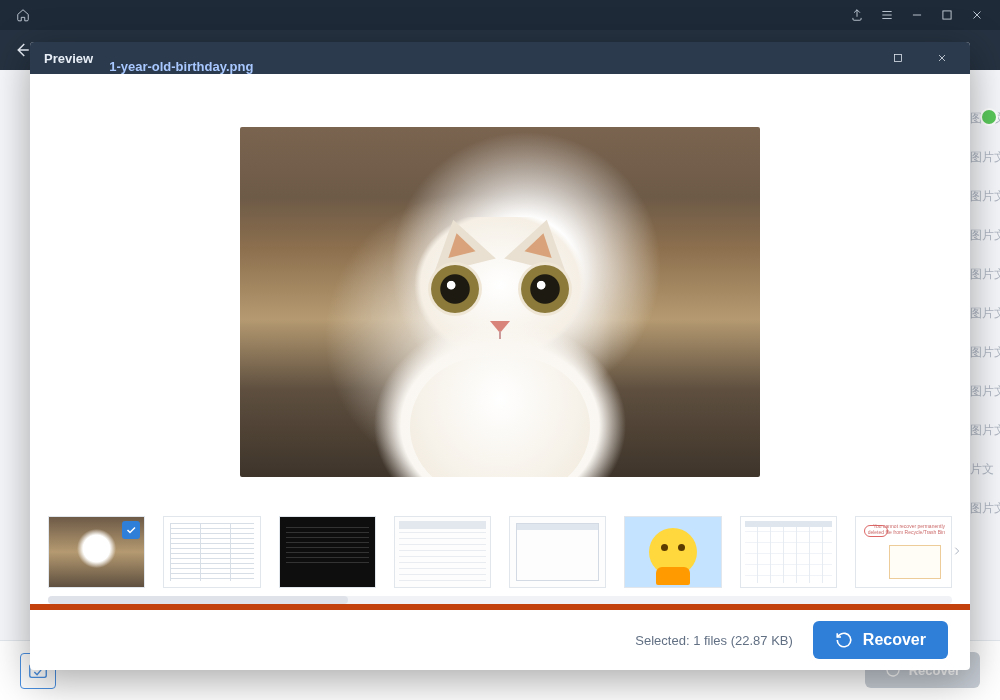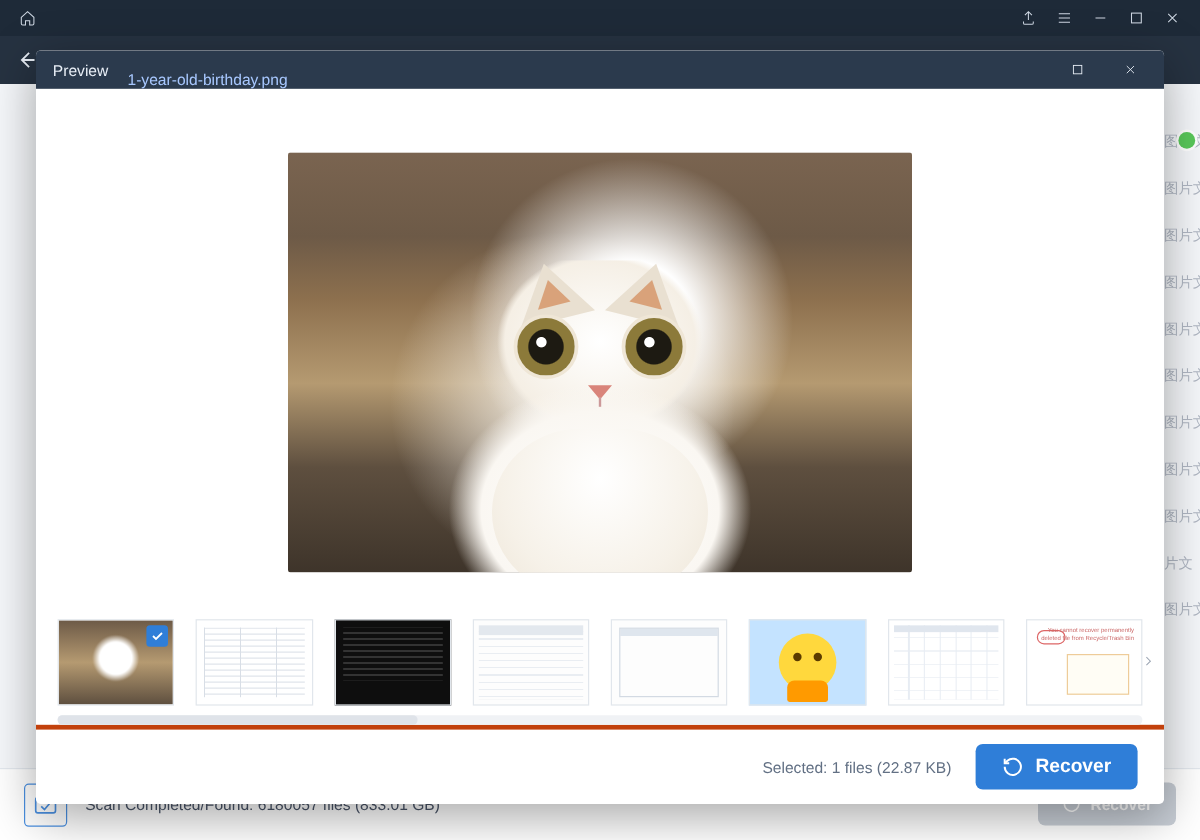--- a/index.html
+++ b/index.html
@@ -71,20 +71,21 @@
   .modal-backdrop {
     position:absolute; top:42px; left:30px; right:30px; bottom:30px;
     background:#fff; border-radius:4px;
     box-shadow: 0 10px 40px rgba(0,0,0,.35);
     display:flex; flex-direction:column; overflow:hidden;
   }
   .modal-header {
     height:32px; background:#2b3a4d;
     display:flex; align-items:center; padding:0 14px; gap:16px; color:#e8eef6;
     font-size:13px;
+    font-weight:bold;
   }
   .modal-header .title { }
   .modal-header .filename { color:#a8c8ff;margin-top:17px; }
   .modal-header .spacer { flex:1; }
   .modal-header .win-btn {
     width:28px; height:28px; display:flex; align-items:center; justify-content:center;
     cursor:pointer;
   }
   .modal-header .win-btn svg { width:12px; height:12px; stroke:#e8eef6; fill:none; stroke-width:1.5; }
 
@@ -231,21 +232,21 @@
 
   .strip-next {
     position:absolute; right:2px; top:50%; transform:translateY(-60%);
     width:22px; height:40px; display:flex; align-items:center; justify-content:center; cursor:pointer;
     color:#9aa4b2;
   }
   .strip-next svg { width:10px; height:16px; stroke:#9aa4b2; fill:none; stroke-width:2; }
 
   
   .modal-footer {
-    border-top:4px solid #c2410c; height:66px;
+    border-top:6px solid #c2410c; height:66px;
     display:flex; align-items:center; justify-content:flex-end; gap:20px;
     padding:0 22px;
   }
   .selected-text { color:#627084; }
   .recover-btn {
     background:#2f7ed8; color:#fff; border:none; border-radius:6px;
     padding:10px 22px; font-size:16px; font-weight:600;
     display:flex; align-items:center; gap:10px; cursor:pointer;
   }
   .recover-btn svg { width:18px; height:18px; stroke:#fff; fill:none; stroke-width:2.2; }
@@ -311,21 +312,20 @@
 </div>
 <div class="bg-badge"></div>
 
 <div class="bg-footer">
   <div class="folder-ico">
     <svg viewBox="0 0 24 24">
         <path d="M3 7a2 2 0 0 1 2-2h5l2 2h7a2 2 0 0 1 2 2v8a2 2 0 0 1-2 2H5a2 2 0 0 1-2-2z"></path>
         <path d="M8 13l3 3 5-6"></path>
       </svg>
   </div>
-  <span>Scan Completed/Found: 6180057 files (833.01 GB)</span>
   <div class="ghost-btn">
     <svg viewBox="0 0 24 24">
         <path d="M3 12a9 9 0 1 0 3-6.7L3 8"></path>
         <path d="M3 3v5h5"></path>
       </svg>
     <span>Recover</span>
   </div>
 </div>
 
 <div class="modal-backdrop">

